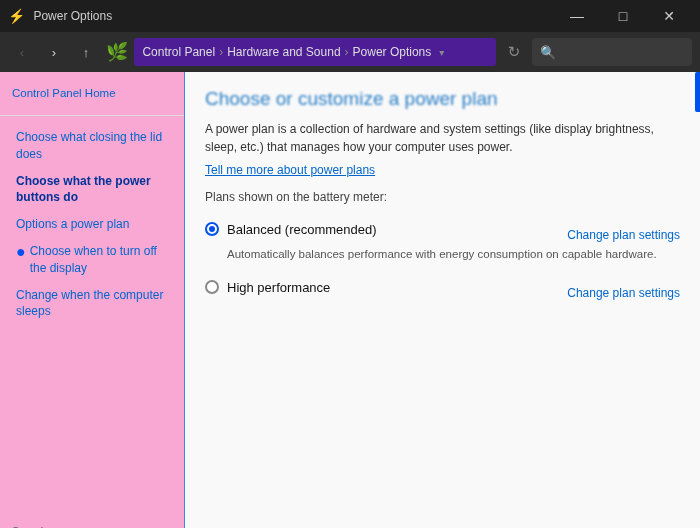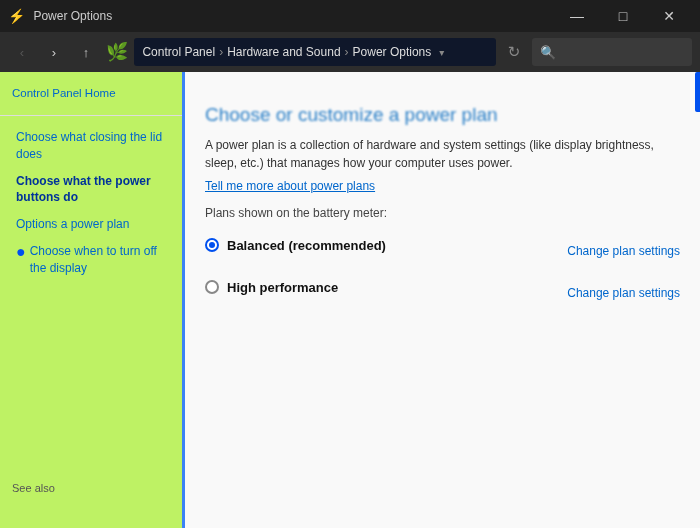--- a/index.html
+++ b/index.html
@@ -66,21 +66,21 @@
       display: flex;
       align-items: center;
       justify-content: center;
       border-radius: 3px;
       font-size: 13px;
     }
     .nav-btn.disabled { color: #555; cursor: default; }
 
     .breadcrumb-bar {
       flex: 1;
-      background: #0f172a;
+      background: #4c1d95;
       height: 28px;
       border-radius: 3px;
       display: flex;
       align-items: center;
       padding: 0 8px;
       font-size: 12px;
       color: #ccc;
       gap: 4px;
     }
     .breadcrumb-sep {
@@ -116,23 +116,23 @@
     
     .content-area {
       display: flex;
       height: calc(528px - 32px - 40px);
       background: #f0f0f0;
     }
 
     
     .sidebar {
       width: 185px;
-      background: #bef264;
+      background: #f9a8d4;
       padding: 8px 0;
-      border-right: 3px solid #3b82f6;
+      border-right: 1px solid #3b82f6;
       overflow: hidden;
     }
     .sidebar-header {
       padding: 6px 12px;
       font-size: 11.5px;
       color: #0066cc;
       cursor: pointer;
       line-height: 1.3;
     }
 
@@ -171,21 +171,20 @@
       padding: 16px 20px;
       background: #f9f9f9;
       overflow-y: auto;
     }
     .page-heading {
       font-size: 19px;
       color: #2a7fc7;
       font-weight: 300;
       margin-bottom: 10px;
       filter: blur(0.8px);
-      margin-top: 16px;
     }
     .page-description {
       font-size: 12px;
       color: #333;
       line-height: 1.5;
       margin-bottom: 4px;
       filter: blur(0.6px);
     }
     .learn-more-link {
       color: #0066cc;
@@ -230,21 +229,21 @@
       border-color: #0050ef;
     }
     .radio-inner {
       width: 6px;
       height: 6px;
       border-radius: 50%;
       background: #0050ef;
     }
     .plan-name {
       font-size: 13px;
-      font-weight: 700;
+      font-weight: 400;
       color: #111;
       filter: blur(0.5px);
     }
     .plan-change-link {
       font-size: 12px;
       color: #0066cc;
       cursor: pointer;
       text-decoration: none;
       white-space: nowrap;
       filter: blur(0.5px);
@@ -327,20 +326,23 @@
     </div>
     <div class="sidebar-main-item bold">
       <span>Choose what the power buttons do</span>
     </div>
     <div class="sidebar-main-item">
       <span>Options a power plan</span>
     </div>
     <div class="sidebar-main-item active">
       <span class="sidebar-bullet">●</span>
       <span>Choose when to turn off the display</span>
+    </div>
+    <div class="sidebar-main-item">
+      <span>Change when the computer sleeps</span>
     </div>
 
     <div style="margin-top: auto; padding-top: 180px;">
       <div class="sidebar-section">See also</div>
 
     </div>
   </div>
 
   <div class="main-content">
     <h1 class="page-heading">Choose or customize a power plan</h1>
@@ -355,20 +357,21 @@
     <div class="plan-item">
       <div class="plan-row">
         <div class="plan-left">
           <div class="radio-btn selected">
             <div class="radio-inner"></div>
           </div>
           <span class="plan-name">Balanced (recommended)</span>
         </div>
         <a class="plan-change-link">Change plan settings</a>
       </div>
+      <p class="plan-desc">Automatically balances performance with energy consumption on capable hardware.</p>
     </div>
 
     
     <div class="plan-item">
       <div class="plan-row">
         <div class="plan-left">
           <div class="radio-btn"></div>
           <span class="plan-name">High performance</span>
         </div>
         <a class="plan-change-link">Change plan settings</a>

